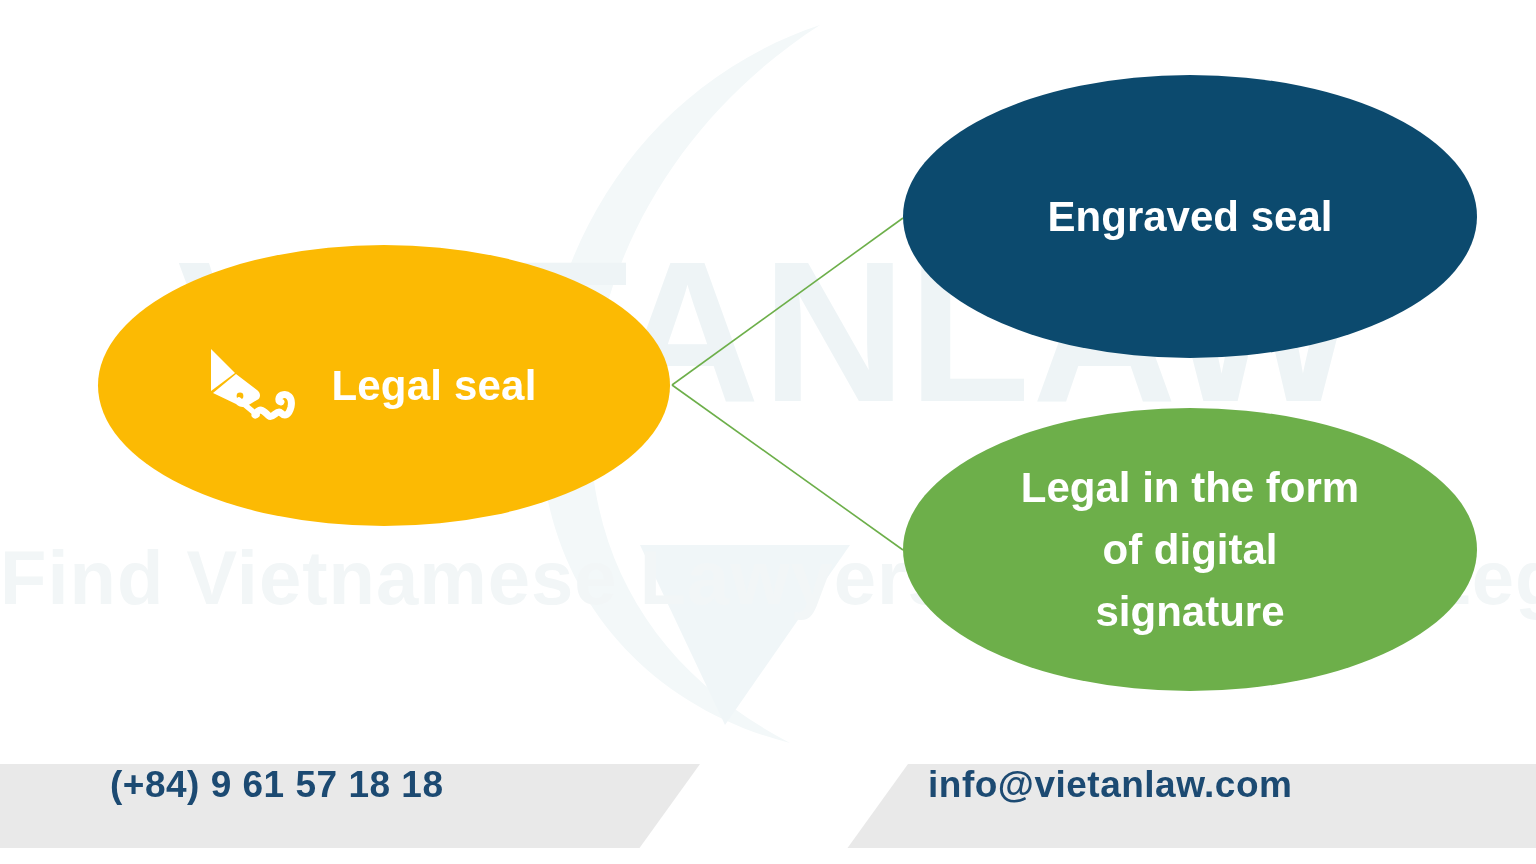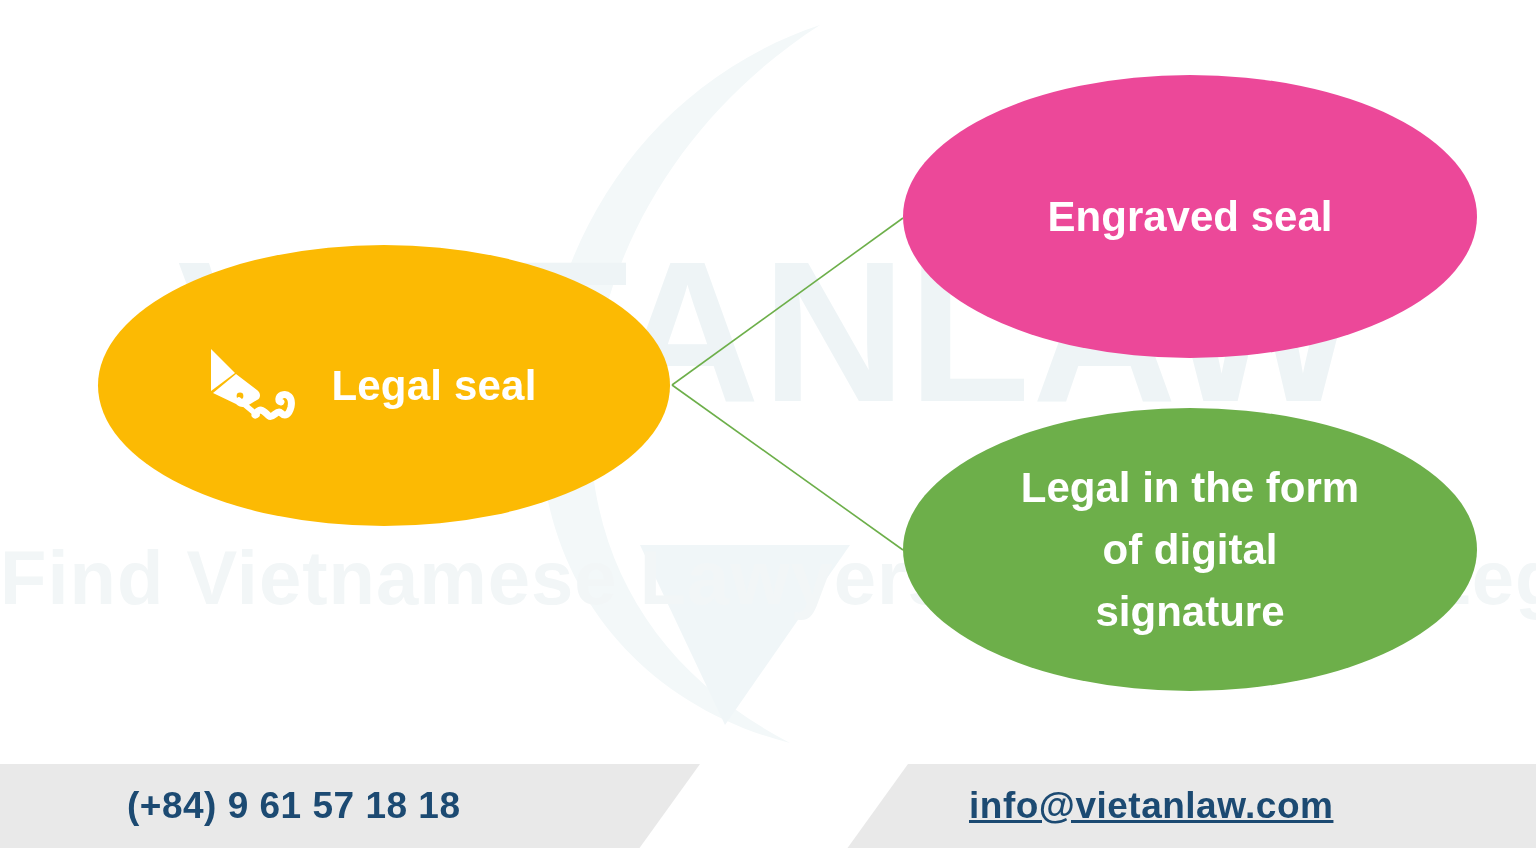--- a/index.html
+++ b/index.html
@@ -93,21 +93,21 @@
   #node-root .node-label {
     font-size: 42px;
     line-height: 46px;
     letter-spacing: 0.2px;
   }
   #pen-icon { flex: 0 0 auto; width: 118px; height: 86px; display:block; }
 
   #node-engraved {
     left: 903px; top: 75px;
     width: 574px; height: 283px;
-    background: #ec4899;
+    background: #0c4a6e;
     text-align: center;
   }
   #node-engraved .node-label {
     font-size: 42px;
     line-height: 46px;
   }
 
   #node-digital {
     left: 903px; top: 408px;
     width: 574px; height: 283px;
@@ -125,42 +125,41 @@
     bottom: 0;
     height: 100px;
     z-index: 3;
   }
   .footer-panel {
     position: absolute;
     top: 0;
     height: 84px;
     background: #e9e9e9;
     display: flex;
-    align-items: center;
-    padding-left: 17px;
+    align-items: flex-start;
   }
   #footer-left {
     left: 0;
     width: 700px;
     clip-path: polygon(0 0, 700px 0, 628px 100px, 0 100px);
   }
   #footer-right {
     left: 836px;
     width: 700px;
     clip-path: polygon(72px 0, 700px 0, 700px 100px, 0 100px);
   }
   .footer-text {
     color: #1c4a72;
     font-weight: 700;
     font-size: 37px;
     letter-spacing: 0.5px;
     white-space: nowrap;
   }
   #footer-left .footer-text { margin-left: 110px; }
-  #footer-right .footer-text { margin-left: 116px; text-decoration: underline; }
+  #footer-right .footer-text { margin-left: 92px; }
 </style>
 </head>
 <body>
 
 <div id="stage">
 
   <div id="watermark">
     <svg id="wm-swoosh" viewBox="0 0 520 720" aria-hidden="true">
       <path d="M300 0 C120 60 20 230 20 400 C20 560 120 680 270 718 C140 650 70 540 70 400 C70 240 160 90 300 0 Z" fill="#f3f8f9"></path>
       <path d="M120 520 L330 520 L205 700 Z" fill="#f0f6f8"></path>

